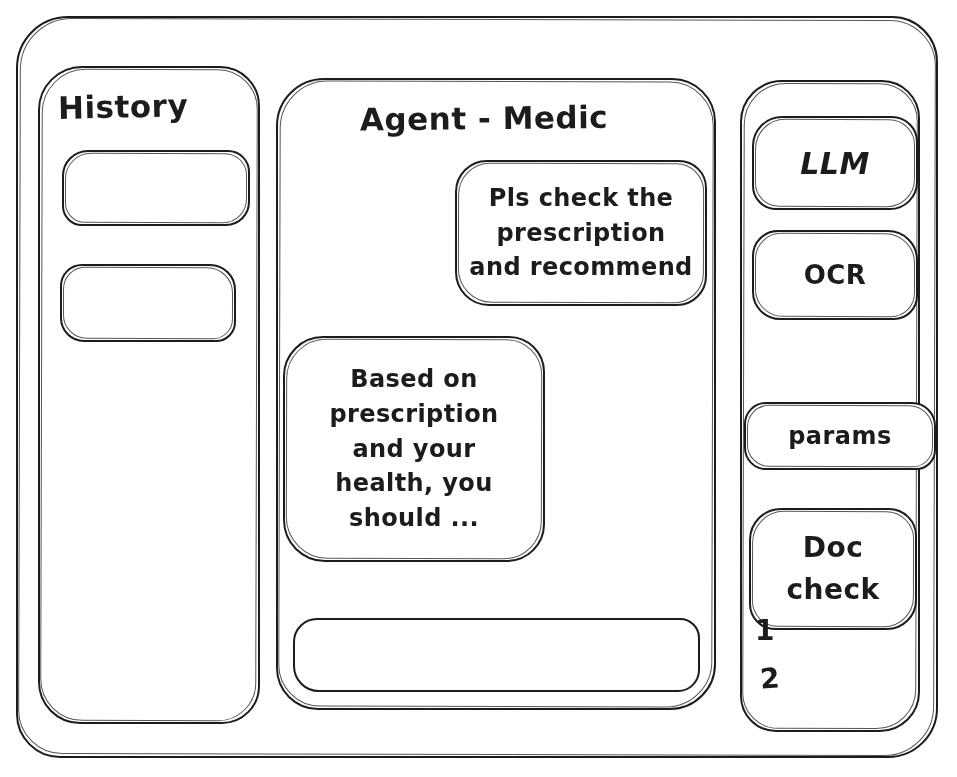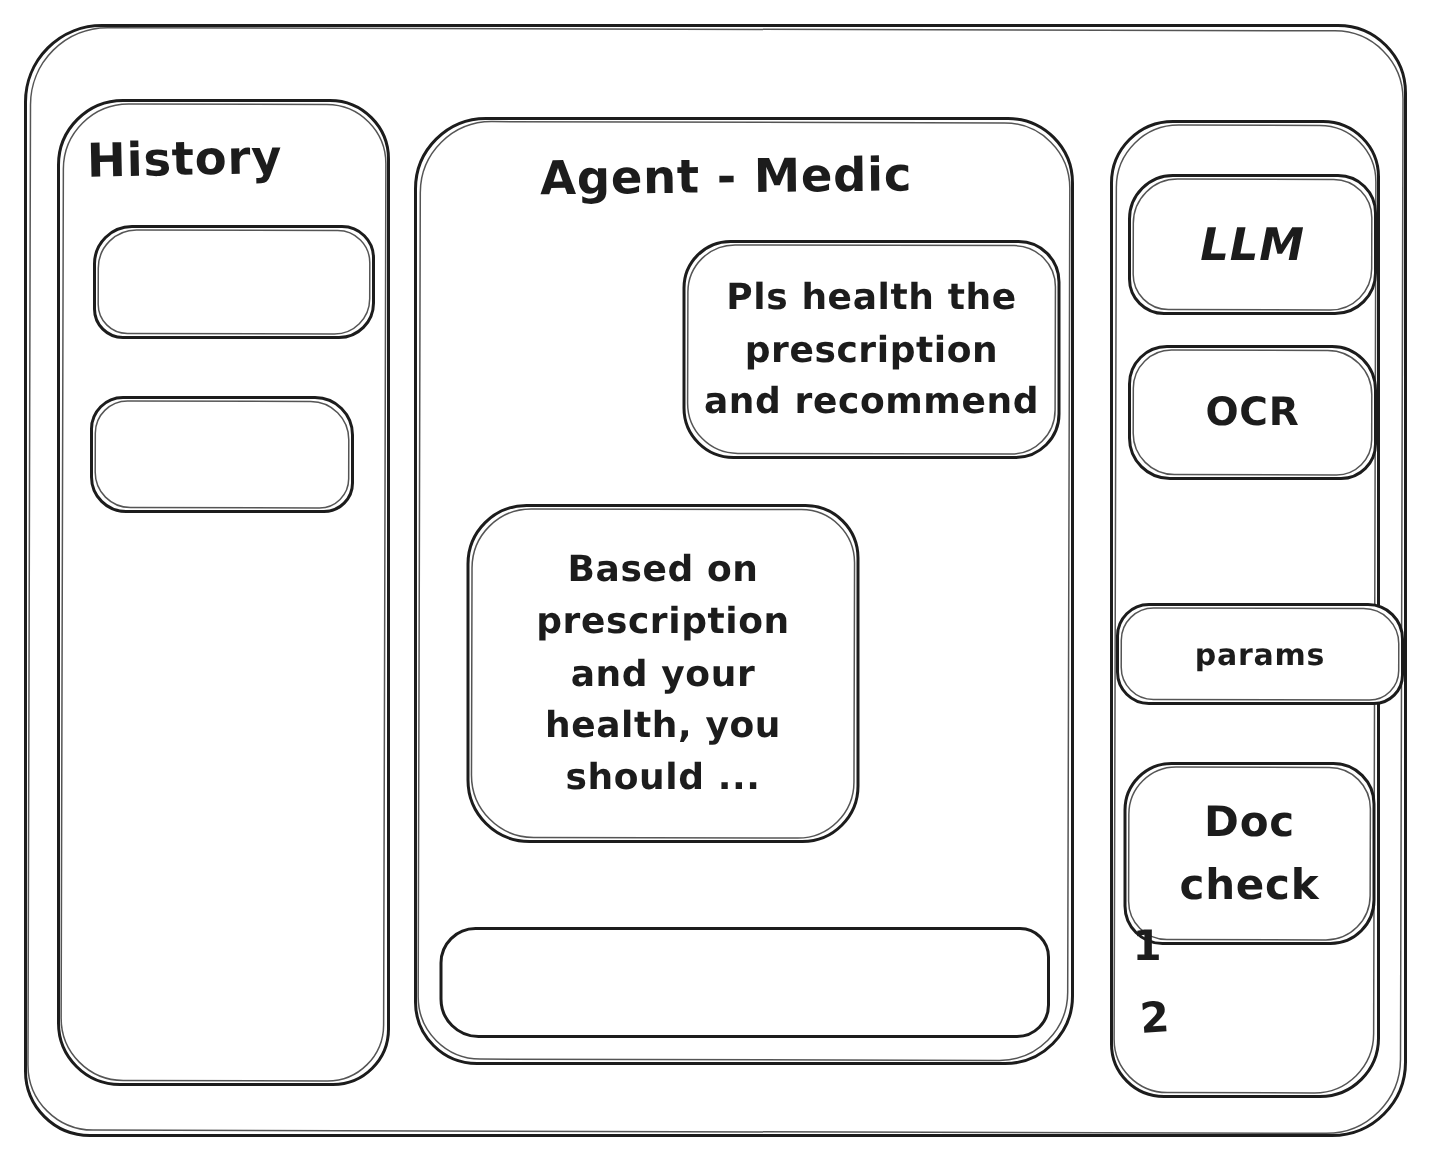--- a/index.html
+++ b/index.html
@@ -83,21 +83,20 @@
     line-height:1.45;
     letter-spacing:.4px;
   }
   .user-bubble{
     left:455px;top:160px;width:252px;height:146px;
     border-radius:32px 28px 30px 34px;
   }
   .agent-bubble{
     left:283px;top:336px;width:262px;height:226px;
     border-radius:40px 36px 38px 42px;
-    margin-left:28px;
   }
   .chat-input{
     left:293px;top:618px;width:407px;height:74px;
     border-radius:24px 20px 22px 26px;
     border:2.4px solid var(--ink);
     background:var(--bg);
     box-sizing:border-box;
     position:absolute;
     font:600 22px "DejaVu Sans", sans-serif;
     color:var(--ink);
@@ -124,21 +123,21 @@
     font-size:30px;font-style:italic;text-align:center;
   }
   .btn-ocr{
     left:752px;top:230px;width:166px;height:90px;
     border-radius:26px 30px 24px 28px;
     font-size:26px;
   }
   .btn-params{
     left:744px;top:402px;width:192px;height:68px;
     border-radius:22px 24px 20px 22px;
-    font-size:20px;
+    font-size:24px;
   }
   .btn-doc{
     left:749px;top:508px;width:168px;height:122px;
     border-radius:32px 28px 30px 26px;
     font-size:28px;
     line-height:1.5;
   }
   .doc-item{
     position:absolute;
     font-size:28px;font-weight:600;
@@ -153,21 +152,21 @@
 
   <div class="sk dbl frame"></div>
 
   <div class="sk dbl history-panel"></div>
   <div class="txt history-title">History</div>
   <div class="sk dbl history-item-1"></div>
   <div class="sk dbl history-item-2"></div>
 
   <div class="sk dbl chat-panel"></div>
   <div class="txt chat-title">Agent - Medic</div>
-  <div class="sk dbl bubble user-bubble">Pls health the
+  <div class="sk dbl bubble user-bubble">Pls check the
 prescription
 and recommend</div>
   <div class="sk dbl bubble agent-bubble">Based on
 prescription
 and your
 health, you
 should ...</div>
   <input class="chat-input" value="" style="">
 
   <div class="sk dbl tools-panel"></div>

